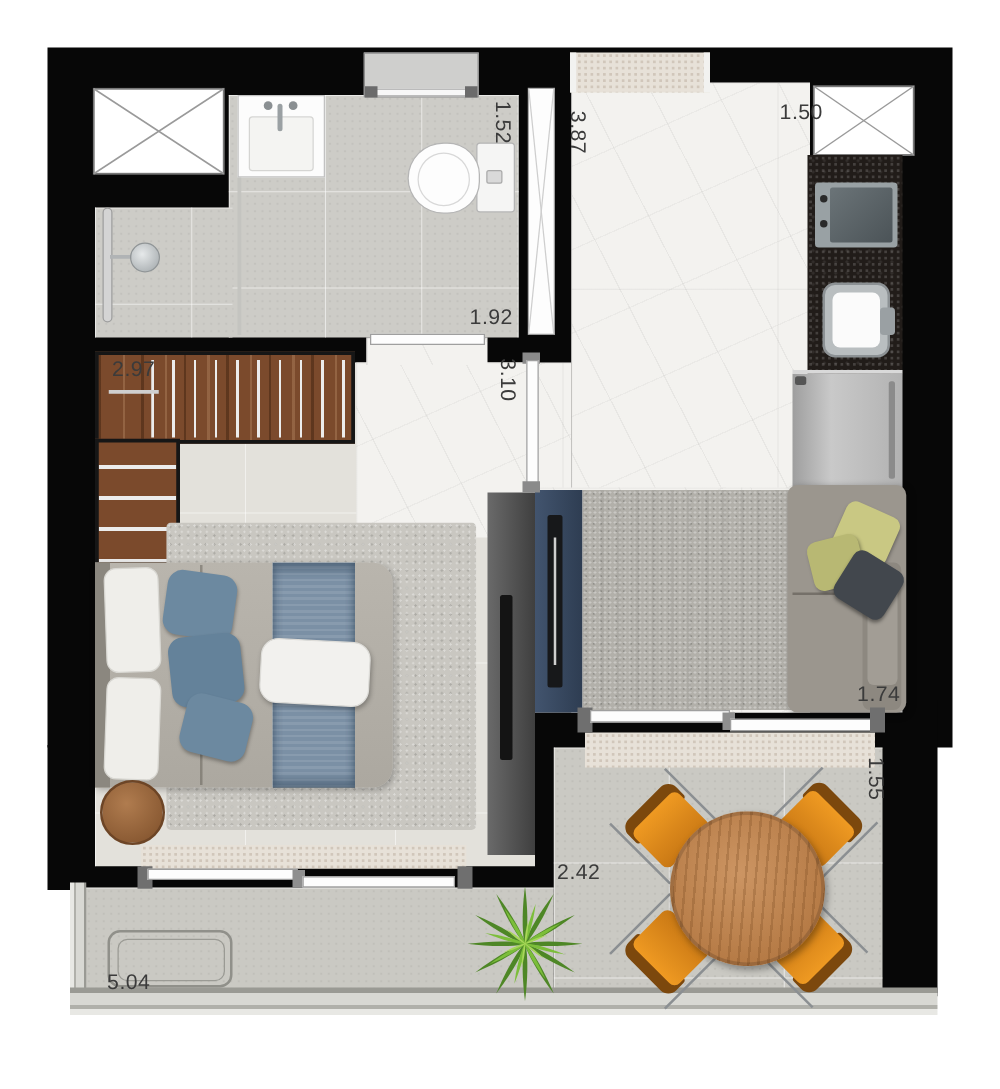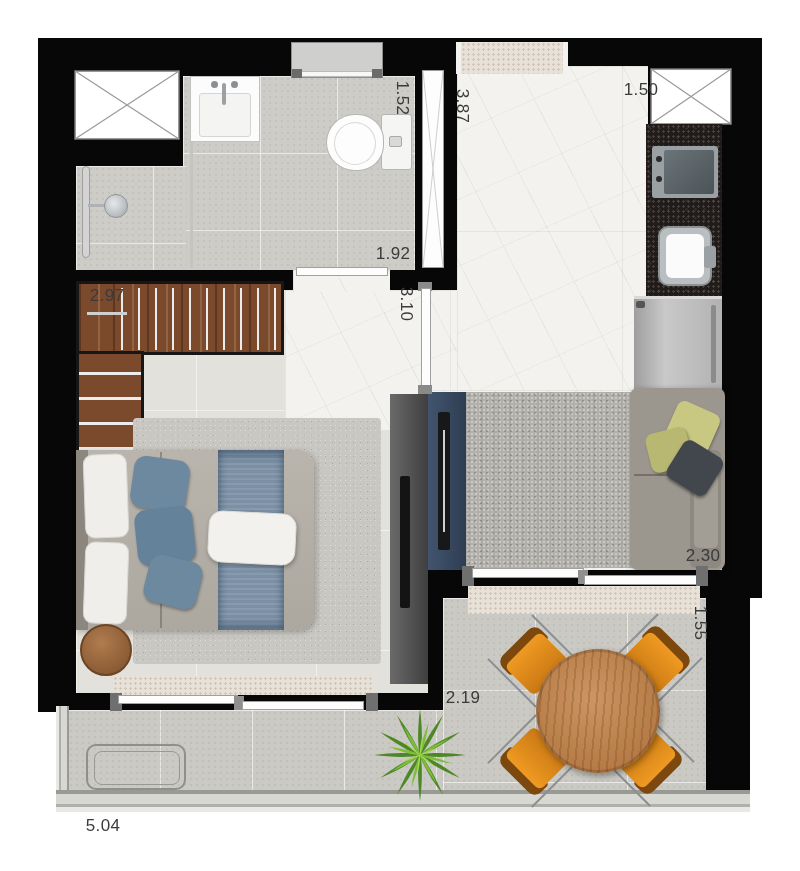--- a/index.html
+++ b/index.html
@@ -266,18 +266,18 @@
         <use href="#lf" transform="rotate(300)"></use>
     </g>
   </svg>
 
   <div class="dim v" style="left:378px;top:88px;width:48px;">1.52</div>
   <div class="dim v" style="left:436px;top:96px;width:52px;">3.87</div>
   <div class="dim" style="left:602px;top:80px;width:42px;margin-left:18px;">1.50</div>
   <div class="dim" style="left:372px;top:244px;width:42px;">1.92</div>
   <div class="dim v" style="left:382px;top:294px;width:48px;">3.10</div>
   <div class="dim" style="left:84px;top:286px;width:46px;">2.97</div>
-  <div class="dim" style="left:682px;top:546px;width:42px;">2.30</div>
+  <div class="dim" style="left:682px;top:546px;width:42px;">1.74</div>
   <div class="dim v" style="left:677px;top:613px;width:46px;">1.55</div>
-  <div class="dim" style="left:442px;top:688px;width:42px;">2.19</div>
-  <div class="dim" style="left:82px;top:816px;width:42px;">5.04</div>
+  <div class="dim" style="left:442px;top:688px;width:42px;">2.42</div>
+  <div class="dim" style="left:82px;top:776px;width:42px;">5.04</div>
 
 </div>
 
 </body></html>

